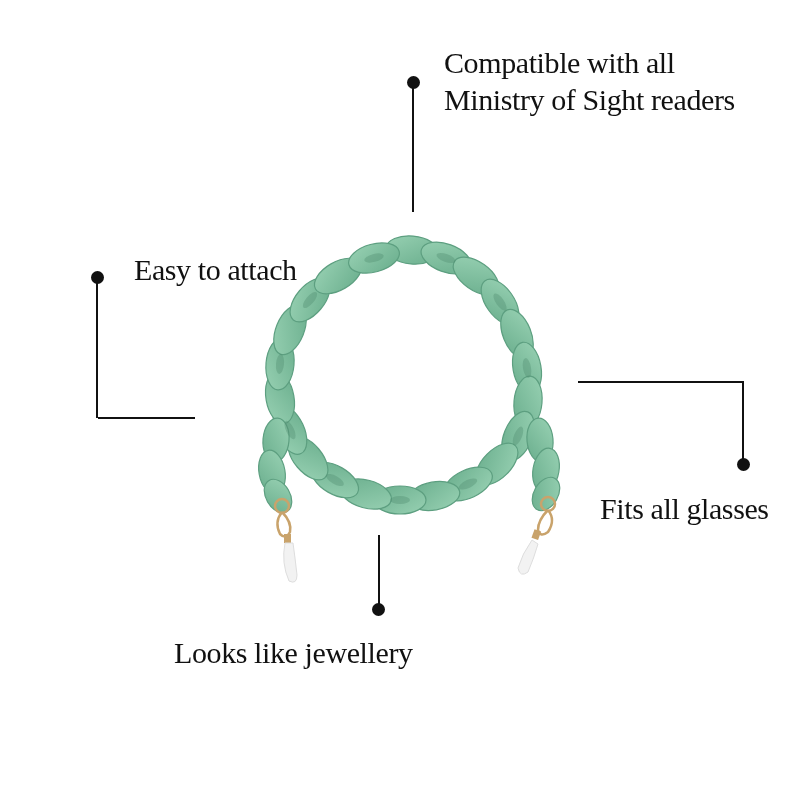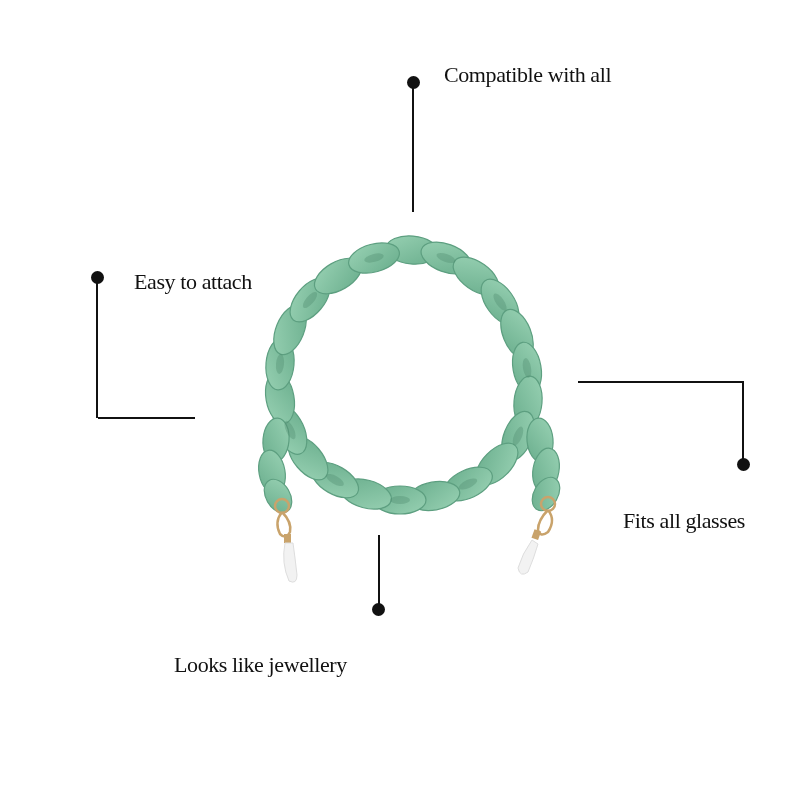--- a/index.html
+++ b/index.html
@@ -1,17 +1,17 @@
 <!DOCTYPE html>
 <html><head>
 <meta charset="utf-8">
 <style>
   html, body { margin:0; padding:0; background:#ffffff; }
   body { width:800px; height:800px; position:relative; overflow:hidden; font-family:"Liberation Serif","DejaVu Serif",serif; color:#111; }
-  .label { position:absolute; font-size:22px; line-height:37px; letter-spacing:-0.4px; white-space:nowrap;margin-top:12px; }
+  .label { position:absolute; font-size:30px; line-height:37px; letter-spacing:-0.4px; white-space:nowrap; }
   .line { position:absolute; background:#111; }
   .dot { position:absolute; width:13px; height:13px; border-radius:50%; background:#111; }
   #chain { position:absolute; left:0; top:0; }
 </style>
 </head>
 <body>
 
 <svg id="chain" width="800" height="800" viewBox="0 0 800 800">
   <defs>
     <linearGradient id="lg" x1="0" y1="0" x2="1" y2="1">
@@ -81,20 +81,21 @@
     <path d="M548 510 q8 10 0 22 q-8 6 -10 -2 q0 -10 10 -20" fill="none" stroke="#c9a36b" stroke-width="2.5"></path>
     <rect x="533" y="530" width="7" height="9" fill="#c9a36b" transform="rotate(20 536 534)"></rect>
     <path d="M532 540 q-10 14 -14 28 q2 10 10 4 q6 -14 10 -28 z" fill="#f2f2f2" stroke="#dddddd" stroke-width="1"></path>
   </g>
 </svg>
 
 <div class="dot" style="left:407px; top:76px;"></div>
 <div class="line" style="left:412px; top:82px; width:2px; height:130px;"></div>
 <div class="label" style="left:444px; top:44px;">
   <div>Compatible with all</div>
+  <div>Ministry of Sight readers</div>
 </div>
 
 <div class="dot" style="left:91px; top:271px;"></div>
 <div class="line" style="left:96px; top:277px; width:2px; height:141px;"></div>
 <div class="line" style="left:98px; top:417px; width:97px; height:2px;"></div>
 <div class="label" style="left:134px; top:251px;font-family:Liberation Serif, serif;">Easy to attach</div>
 
 <div class="line" style="left:578px; top:381px; width:166px; height:2px;"></div>
 <div class="line" style="left:742px; top:381px; width:2px; height:82px;"></div>
 <div class="dot" style="left:737px; top:458px;"></div>

